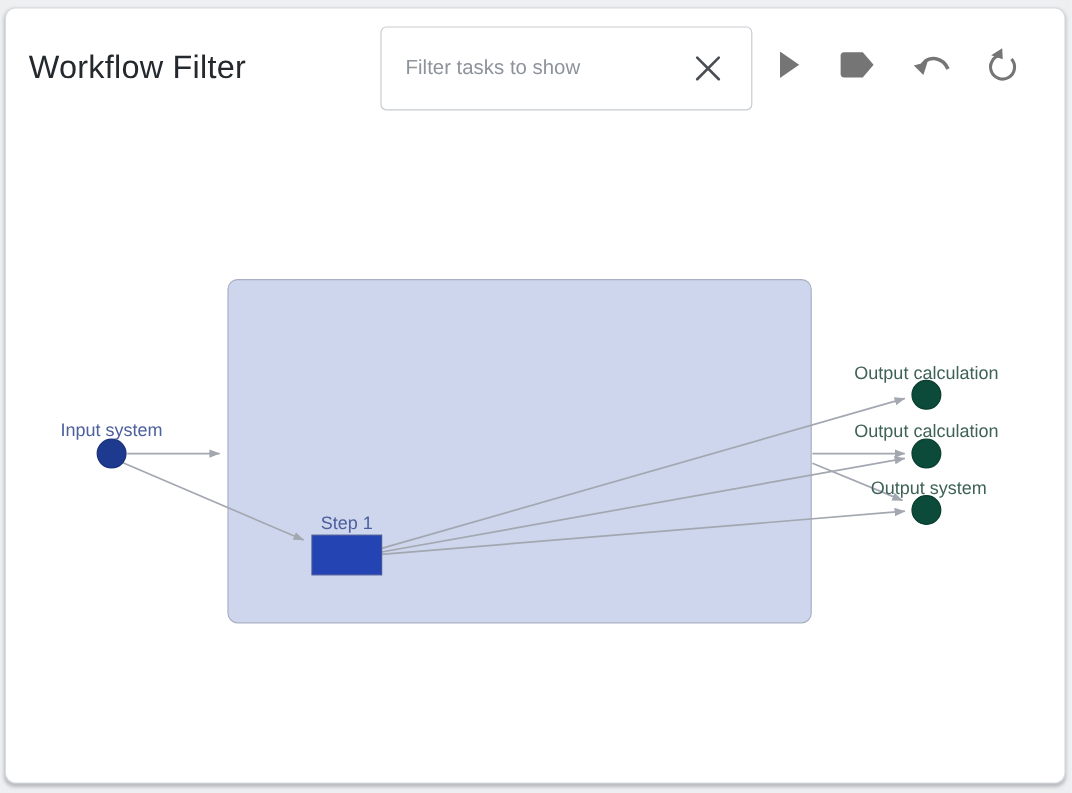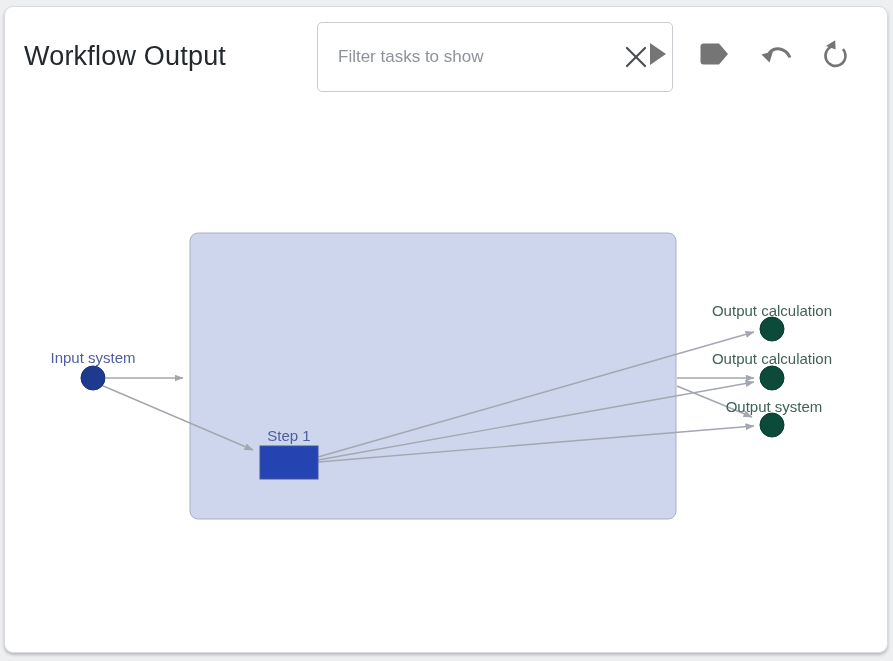--- a/index.html
+++ b/index.html
@@ -25,21 +25,21 @@
     left: 24px; top: 41px;
     font-size: 27px;
     font-weight: 500;
     color: #24292d;
     letter-spacing: 0.2px;
     white-space: nowrap;
   }
   .filter-box {
     position: absolute;
     left: 317px; top: 22px;
-    width: 356px; height: 70px;
+    width: 310px; height: 70px;
     background: #fff;
     border: 1px solid #c8cbd0;
     border-radius: 5px;
     display: flex; align-items: center;
   }
   .filter-input {
     flex: 1 1 auto;
     border: none; outline: none;
     padding: 0 0 0 20px;
     font-size: 17px;
@@ -96,21 +96,21 @@
     <text x="289" y="441" text-anchor="middle" font-size="15" fill="#4d5f9c" font-family="&quot;Liberation Sans&quot;, sans-serif">Step 1</text>
     <circle cx="772" cy="329" r="12" fill="#0c4a39" stroke="#083d2f" stroke-width="1"></circle>
     <text x="772" y="316" text-anchor="middle" font-size="15" fill="#3e6257" font-family="&quot;Liberation Sans&quot;, sans-serif">Output calculation</text>
     <circle cx="772" cy="378" r="12" fill="#0c4a39" stroke="#083d2f" stroke-width="1"></circle>
     <text x="772" y="364" text-anchor="middle" font-size="15" fill="#3e6257" font-family="&quot;Liberation Sans&quot;, sans-serif">Output calculation</text>
     <circle cx="772" cy="425" r="12" fill="#0c4a39" stroke="#083d2f" stroke-width="1"></circle>
     <text x="774" y="412" text-anchor="middle" font-size="15" fill="#3e6257" font-family="&quot;Liberation Sans&quot;, sans-serif">Output system</text>
   </svg>
 
 <div class="header">
-  <div class="page-title">Workflow Output</div>
+  <div class="page-title">Workflow Filter</div>
 
   <div class="filter-box">
     <input class="filter-input" type="text" placeholder="Filter tasks to show" style="">
     <button class="clear-btn">
       <svg width="24" height="24" viewBox="0 0 24 24">
         <line x1="3" y1="3" x2="21" y2="21" stroke="#4a4e54" stroke-width="2.2" stroke-linecap="round"></line>
         <line x1="21" y1="3" x2="3" y2="21" stroke="#4a4e54" stroke-width="2.2" stroke-linecap="round"></line>
       </svg>
     </button>
   </div>

